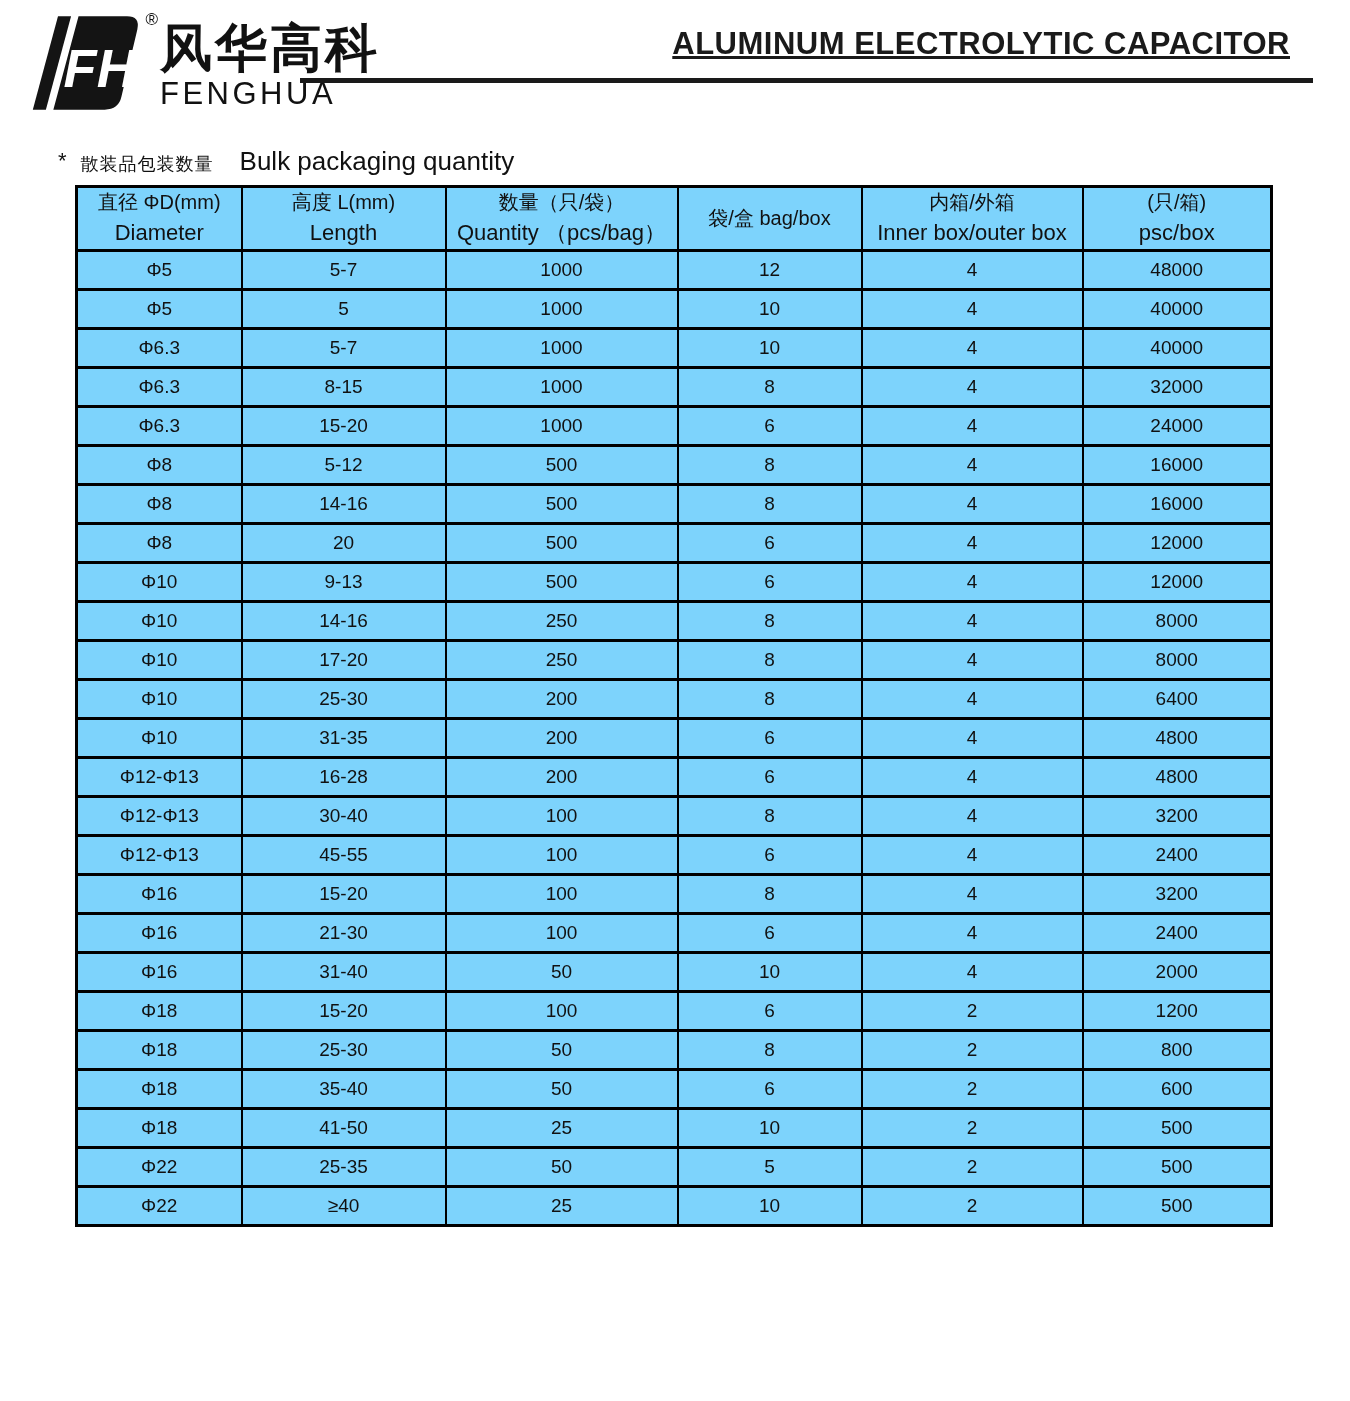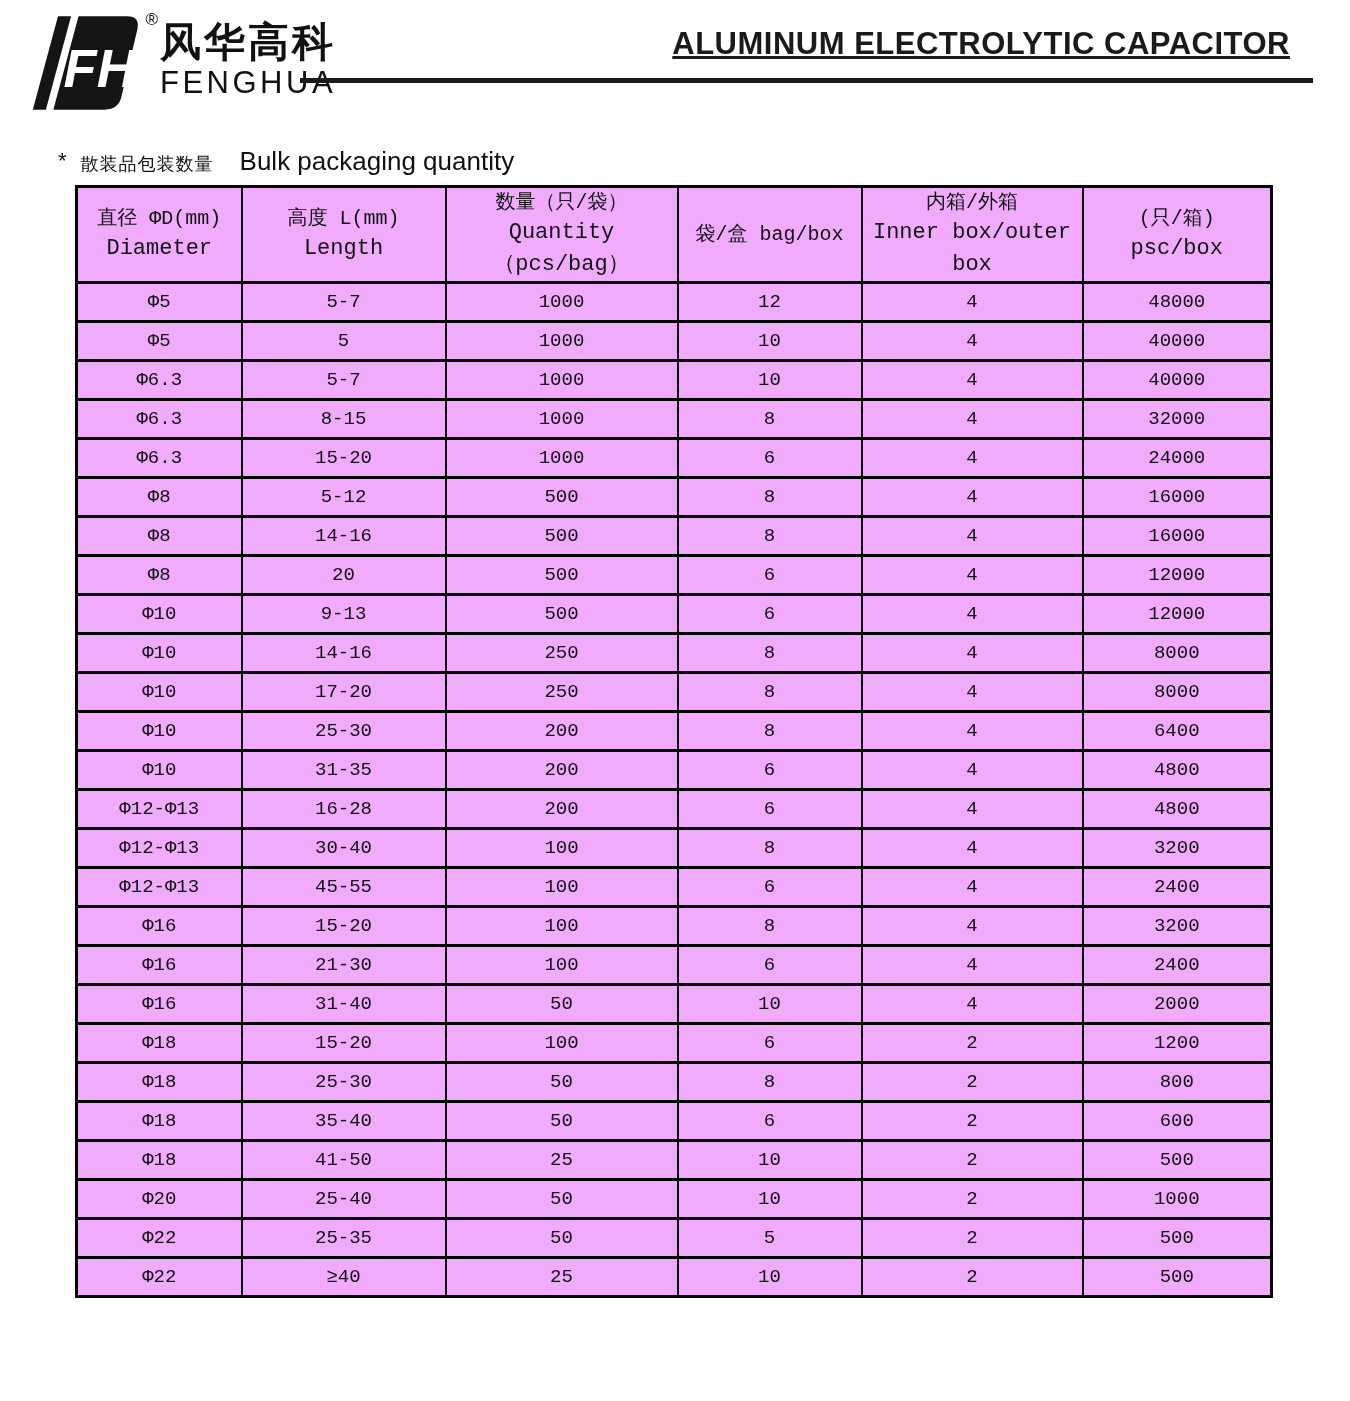--- a/index.html
+++ b/index.html
@@ -14,21 +14,21 @@
 
   
   .brand{position:absolute;left:30px;top:14px;display:flex;align-items:flex-start;}
   .mark-wrap{position:relative;width:112px;height:98px;}
   .mark-wrap svg{display:block;}
   .reg{
     position:absolute;top:-4px;right:-16px;
     font-size:17px;color:#111;font-weight:400;
   }
   .brand-text{margin-left:18px;padding-top:8px;line-height:1;}
-  .brand-cn{font-size:41px;font-weight:700;letter-spacing:3px;color:#111;}
+  .brand-cn{font-size:52px;font-weight:700;letter-spacing:3px;color:#111;}
   .brand-en{font-size:31px;font-weight:400;letter-spacing:3.5px;color:#111;margin-top:4px;}
 
   .doc-title{
     position:absolute;top:26px;right:60px;
     font-size:31px;font-weight:700;letter-spacing:0.5px;color:#1a1a1a;
     white-space:nowrap;
     text-decoration:underline;
   }
   .title-rule{
     position:absolute;left:300px;top:78px;width:1013px;height:5px;
@@ -43,22 +43,21 @@
   .star{font-size:22px;margin-right:14px;position:relative;top:-2px;}
   .sec-cn{font-size:18px;letter-spacing:1px;}
   .sec-en{font-size:26px;margin-left:26px;text-align:center;}
 
   
   table.pkg-table{
     position:absolute;left:75px;top:185px;
     width:1195px;
     border-collapse:collapse;
     table-layout:fixed;
-    background:#f0abfc;
-    font-family:Liberation Mono, monospace;
+    background:#7dd3fc;
   }
   table.pkg-table, table.pkg-table th, table.pkg-table td{
     border:2px solid #000;
   }
   table.pkg-table th, table.pkg-table td{
     border-top-width:3px;border-bottom-width:3px;
   }
   table.pkg-table{border:3px solid #000;}
   th{
     height:60px;
@@ -316,28 +315,20 @@
         </tr>
         <tr>
           <td>Φ18</td>
           <td>41-50</td>
           <td>25</td>
           <td>10</td>
           <td>2</td>
           <td>500</td>
         </tr>
         <tr>
-          <td>Φ20</td>
-          <td>25-40</td>
-          <td>50</td>
-          <td>10</td>
-          <td>2</td>
-          <td>1000</td>
-        </tr>
-        <tr>
           <td>Φ22</td>
           <td>25-35</td>
           <td>50</td>
           <td>5</td>
           <td>2</td>
           <td>500</td>
         </tr>
         <tr>
           <td>Φ22</td>
           <td>≥40</td>

